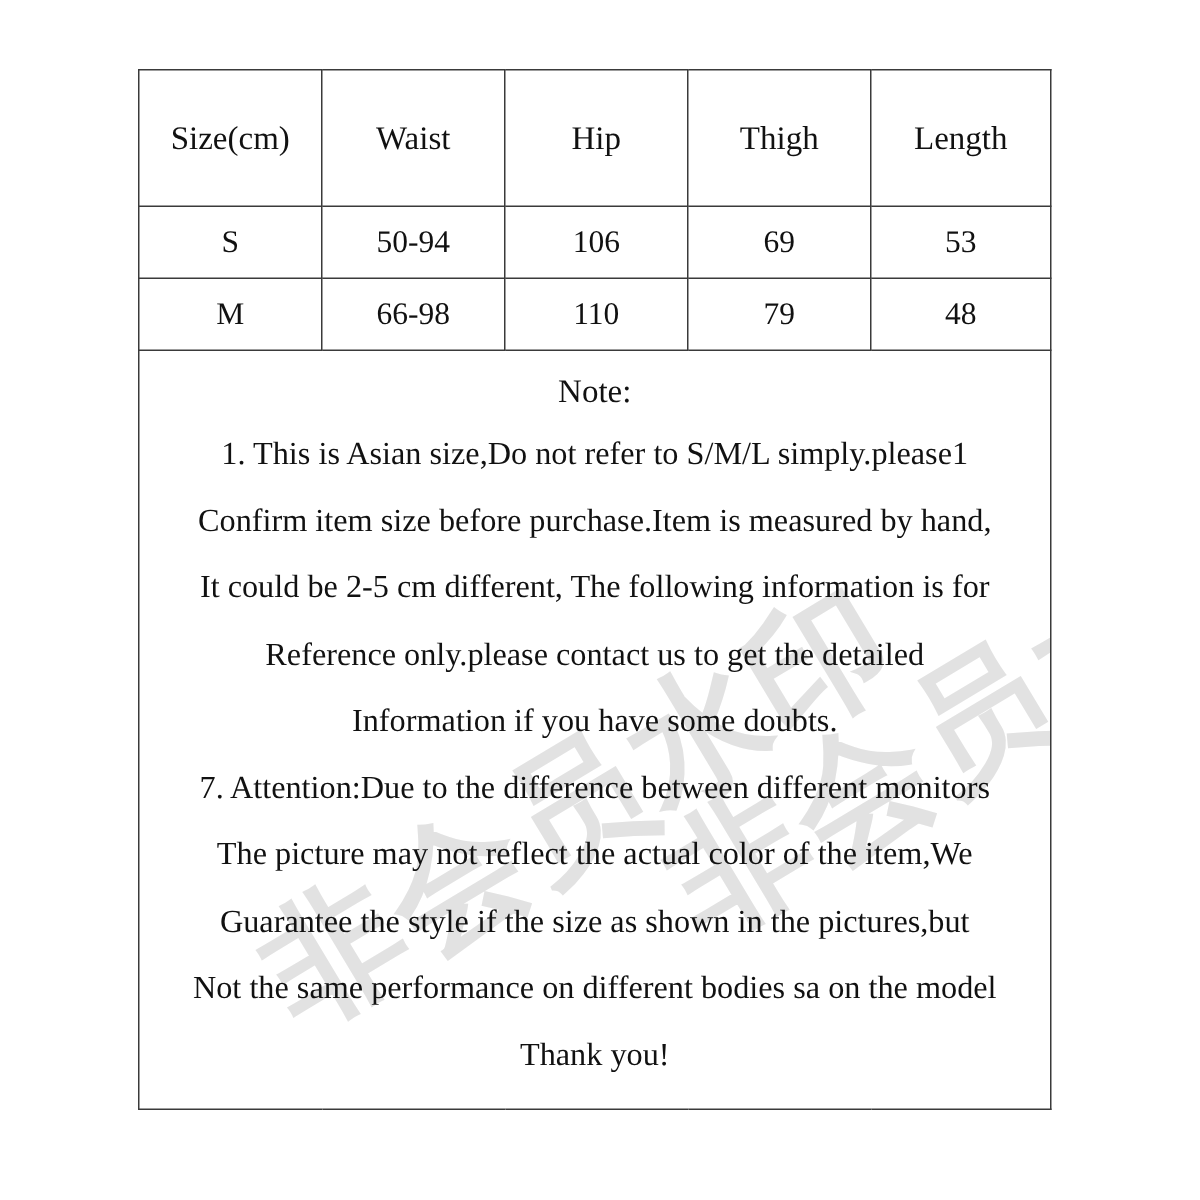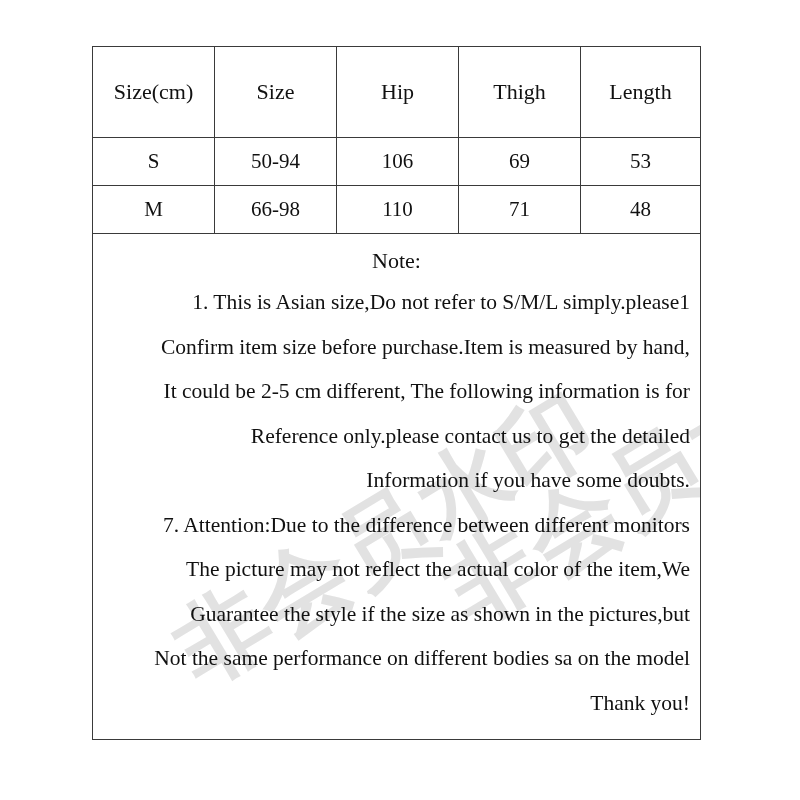--- a/index.html
+++ b/index.html
@@ -105,21 +105,21 @@
     margin-left: 44px;
   }
   .note-title {
     font-size: 22px;
     line-height: 38px;
     text-align: center;
   }
   .note-line {
     font-size: 21.5px;
     line-height: 44.5px;
-    text-align: right;
+    text-align: center;
     white-space: nowrap;
   }
 </style>
 </head>
 <body>
 
 <div id="page">
 
   <div id="watermark-layer">
     <div class="watermark-text wm-a">非会员水印</div>
@@ -131,39 +131,39 @@
       <colgroup>
         <col class="c1">
           <col class="c2">
           <col class="c3">
           <col class="c4">
           <col class="c5">
       </colgroup>
       <thead>
         <tr>
           <th>Size(cm)</th>
-          <th>Size</th>
+          <th>Waist</th>
           <th>Hip</th>
           <th>Thigh</th>
           <th>Length</th>
         </tr>
       </thead>
       <tbody>
         <tr>
           <td>S</td>
           <td>50-94</td>
           <td>106</td>
           <td>69</td>
           <td>53</td>
         </tr>
         <tr>
           <td>M</td>
           <td>66-98</td>
           <td>110</td>
-          <td>71</td>
+          <td>79</td>
           <td>48</td>
         </tr>
         <tr>
           <td class="note-cell" colspan="5">
             <div class="note-title">Note:</div>
             <div class="note-line">1. This is Asian size,Do not refer to S/M/L simply.please1</div>
             <div class="note-line">Confirm item size before purchase.Item is measured by hand,</div>
             <div class="note-line">It could be 2-5 cm different, The following information is for</div>
             <div class="note-line">Reference only.please contact us to get the detailed</div>
             <div class="note-line">Information if you have some doubts.</div>

